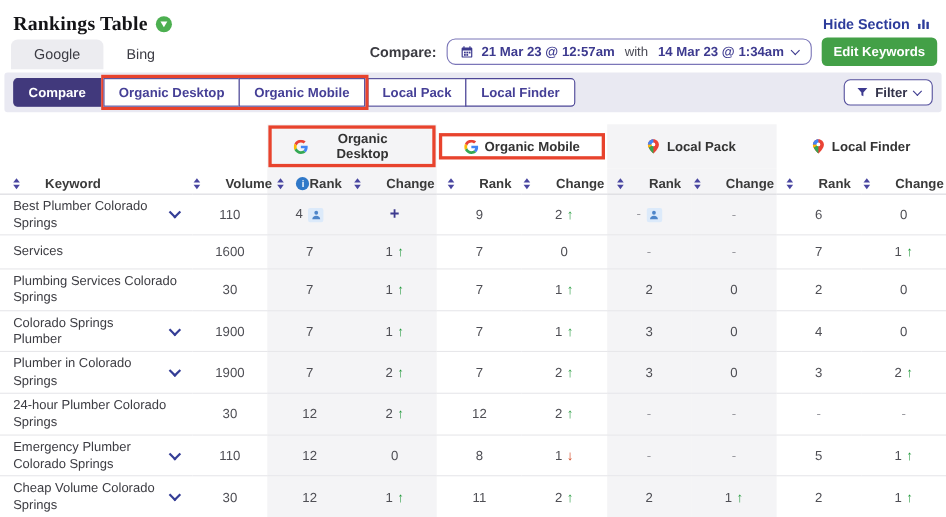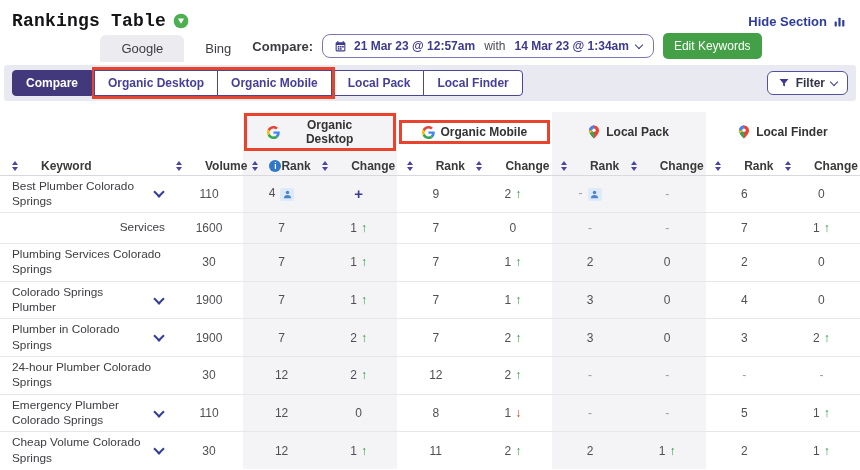--- a/index.html
+++ b/index.html
@@ -8,34 +8,34 @@
     --toolbar-bg:#e9e9f2; --tint-bg:#f4f4f6; --link-indigo:#2d3c9b;
   }
   *{box-sizing:border-box}
   body{margin:0;background:#fff}
   .page{width:860px;height:470px;overflow:hidden;position:relative;background:#fff;
         font-family:"Liberation Sans",sans-serif;color:#3e3e42}
 
   
   .top{display:flex;justify-content:space-between;align-items:center;padding:11px 14px 0 12px}
   .title-wrap{display:flex;align-items:center;gap:7px}
-  h1{margin:0;font-size:18px;font-weight:800;color:#141417;font-family:Liberation Mono, monospace;letter-spacing:.2px}
+  h1{margin:0;font-size:18px;font-weight:800;color:#141417;font-family:Liberation Serif, serif;letter-spacing:.2px}
   .hide-link{display:flex;align-items:center;gap:6px;color:var(--link-indigo);font-size:13px;font-weight:700;cursor:pointer}
 
   
-  .row2{display:flex;justify-content:center;align-items:flex-end;padding:0 8px 0 10px;margin-top:2px}
+  .row2{display:flex;justify-content:space-between;align-items:flex-end;padding:0 8px 0 10px;margin-top:2px}
   .tabs{display:flex}
   .tab{padding:6px 21px;font-size:13px;color:#3c3c44;border-radius:6px 6px 0 0;cursor:pointer}
   .tab.active{background:#ececf0}
   .compare-bar{display:flex;align-items:center;gap:9px;padding-bottom:3px}
   .compare-label{font-size:13px;font-weight:700;color:#3a3a40}
   .date-btn{display:flex;align-items:center;gap:7px;border:1px solid #7b76b8;border-radius:8px;background:#fff;
             padding:4px 11px;font-size:12px;color:#3d3a8f;font-weight:700;cursor:pointer}
   .with{color:#4a4a55;font-weight:400;padding:0 2px}
-  .edit-btn{background:var(--green);color:#fff;border:none;border-radius:5px;padding:6px 11px;font-size:12px;font-weight:400;cursor:pointer}
+  .edit-btn{background:var(--green);color:#fff;border:none;border-radius:5px;padding:6px 11px;font-size:12px;font-weight:700;cursor:pointer}
 
   
   .toolbar{display:flex;justify-content:space-between;align-items:center;background:var(--toolbar-bg);
            margin:3px 4px 0;border-radius:3px;padding:5px 8px}
   .seg{display:flex;align-items:center}
   .seg-btn{border:1px solid #4b4596;background:#fff;color:#453f96;font-size:12px;font-weight:700;
            padding:5px 13px;margin-left:-1px;cursor:pointer;white-space:nowrap}
   .seg-btn.first{border-radius:4px 0 0 4px;background:var(--button-indigo);border-color:var(--button-indigo);color:#fff;margin-left:0}
   .seg-btn.last{border-radius:0 4px 4px 0}
   .red-wrap{display:flex;border:3px solid var(--highlight-red);margin:-3px 0;position:relative;z-index:2}
@@ -58,21 +58,21 @@
   .sub-row th{height:23px;font-weight:700;color:#3a3a3a;border-bottom:1px solid #d8d8dd;font-size:12px;cursor:pointer}
   .kw-th{text-align:left;padding-left:12px}
   .hwrap{display:inline-flex;align-items:center;gap:20px}
   .sort{display:inline-flex;flex-direction:column;gap:2px;margin-right:3px}
   .sort i{display:block;width:0;height:0;border-left:3px solid transparent;border-right:3px solid transparent}
   .sort .su{border-bottom:4px solid #4946a0}
   .sort .sd{border-top:4px solid #4946a0}
   tbody td{height:31px;border-top:1px solid #e7e7ea;text-align:center;color:#4f4f55;font-size:12px}
   tbody tr:first-child td{border-top:none}
   .kw-td{text-align:left;padding:3px 10px 3px 12px}
-  .kw-inner{display:flex;align-items:center;justify-content:flex-end;gap:6px}
+  .kw-inner{display:flex;align-items:center;justify-content:flex-start;gap:6px}
   .kw-label{font-size:11.8px;color:#3c3c42;line-height:1.3}
   .dash{color:#9a9aa0}
   .arrow{font-weight:700;font-size:12px;margin-left:4px}
   .up{color:var(--up-green)} .down{color:var(--down-red)}
   .plus{color:#3d3a8f;font-weight:700;font-size:15px}
   .person{display:inline-flex;align-items:center;justify-content:center;width:14px;height:13px;
           background:#dceafa;border-radius:2px;margin-left:5px;vertical-align:-2px}
   .info{display:inline-flex;width:12px;height:12px;border-radius:50%;background:#2f78c8;color:#fff;
         font-size:8.5px;font-weight:700;align-items:center;justify-content:center;margin-left:2px;cursor:pointer}
 </style>

